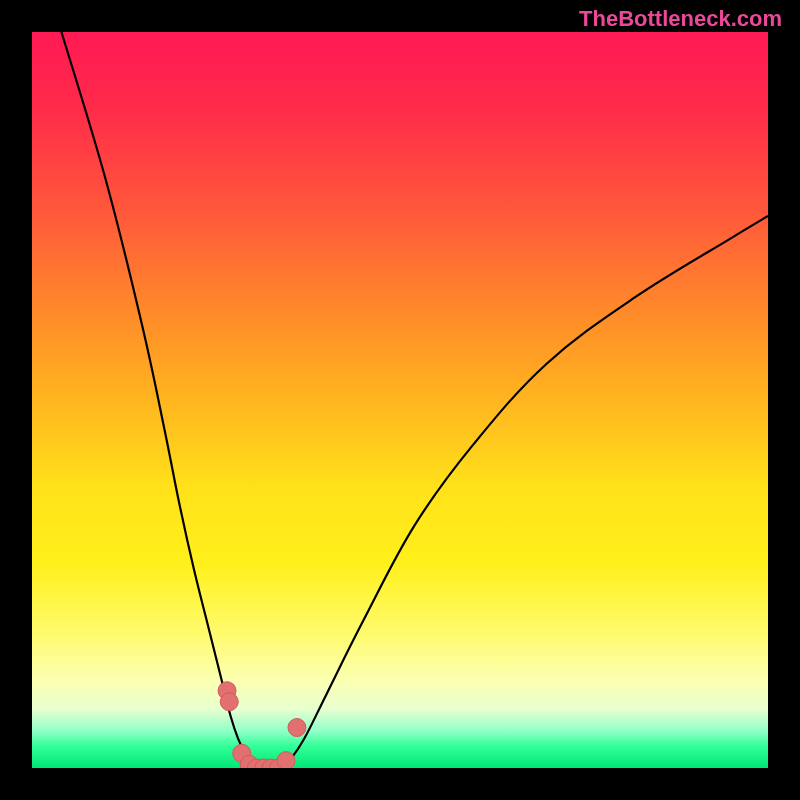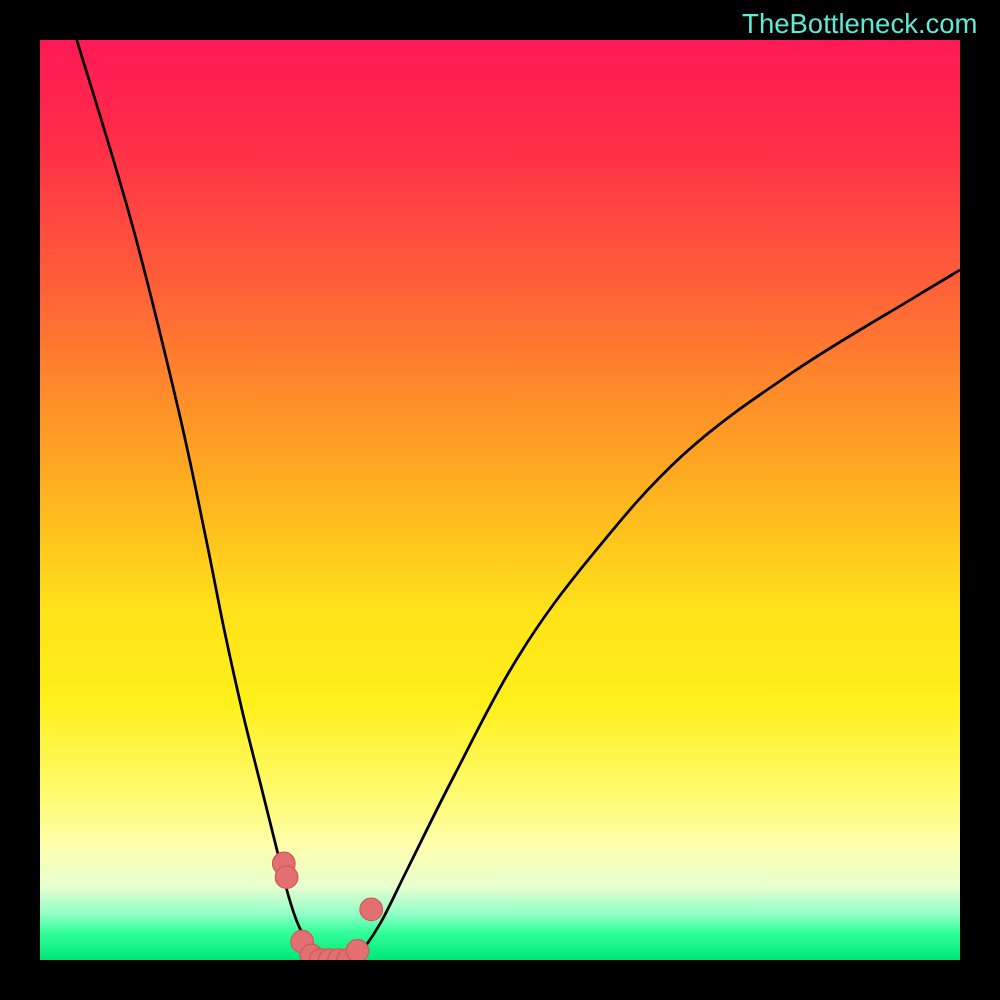--- a/index.html
+++ b/index.html
@@ -43,23 +43,23 @@
       #e8ffd0 92%,
       #90ffc8 95%,
       #33ff99 97%,
       #00e676 100%
     );
   }
   .watermark {
     position: absolute;
     top: 6px;
     right: 18px;
-    color: #5eead4;
+    color: #ec4899;
     font-size: 22px;
-    font-weight: 400;
+    font-weight: 700;
     z-index: 5;
   }
   svg.curves {
     position: absolute;
     inset: 0;
     width: 100%;
     height: 100%;
     z-index: 2;
   }
   svg.dots {

